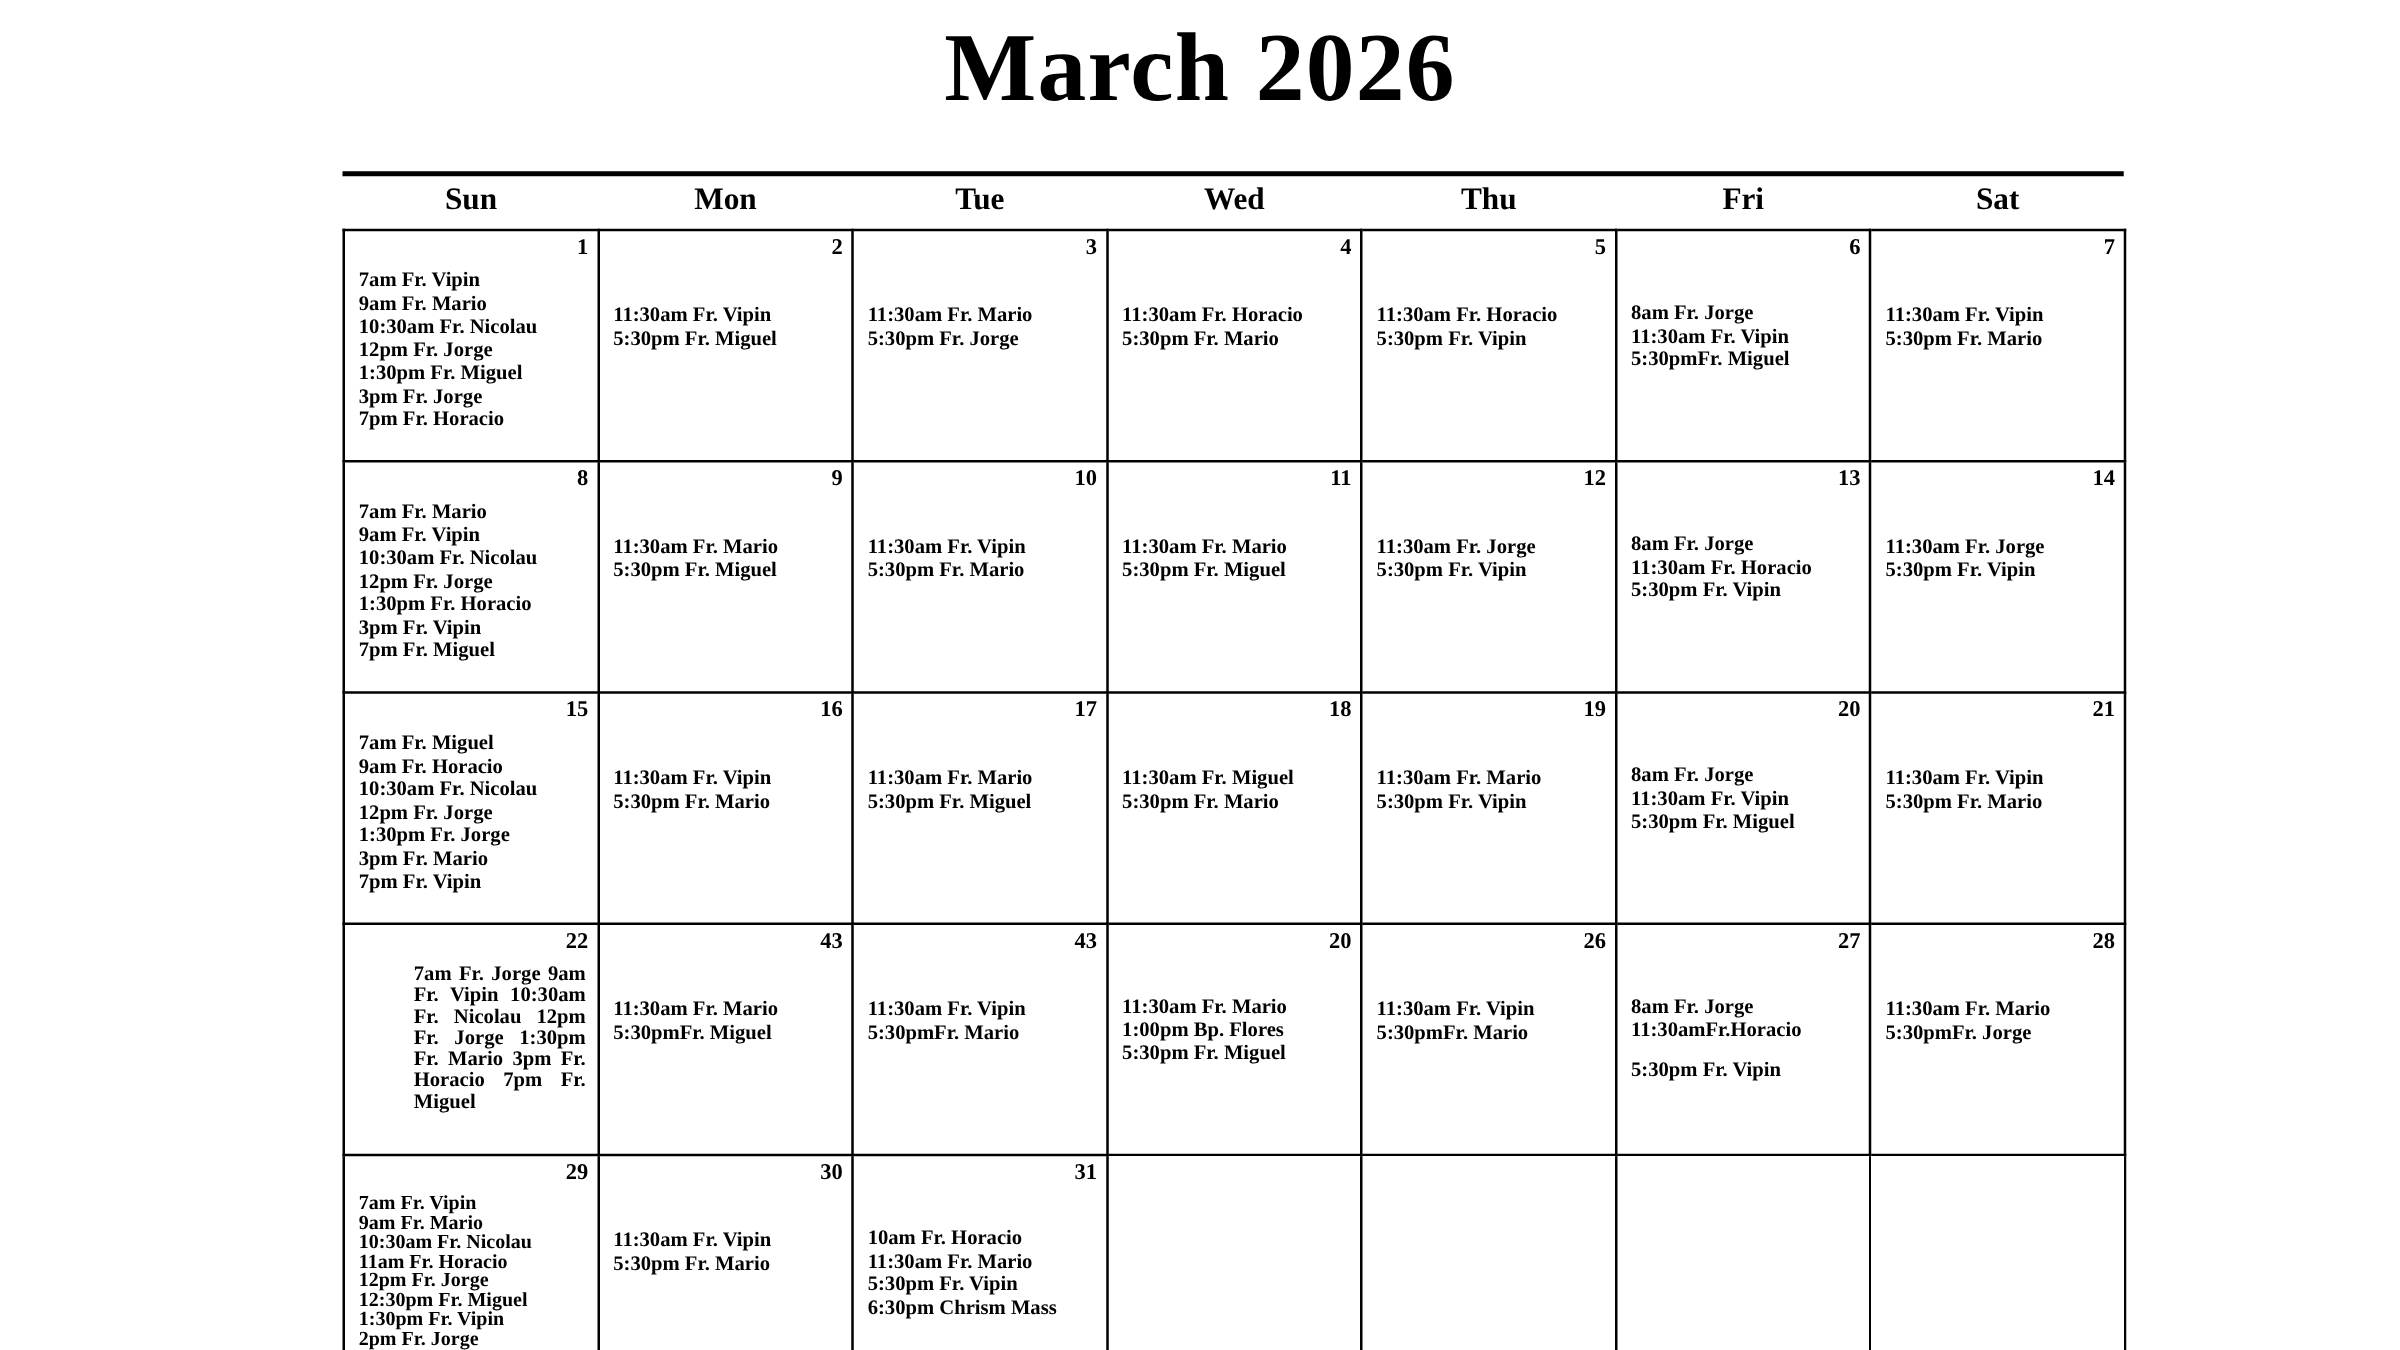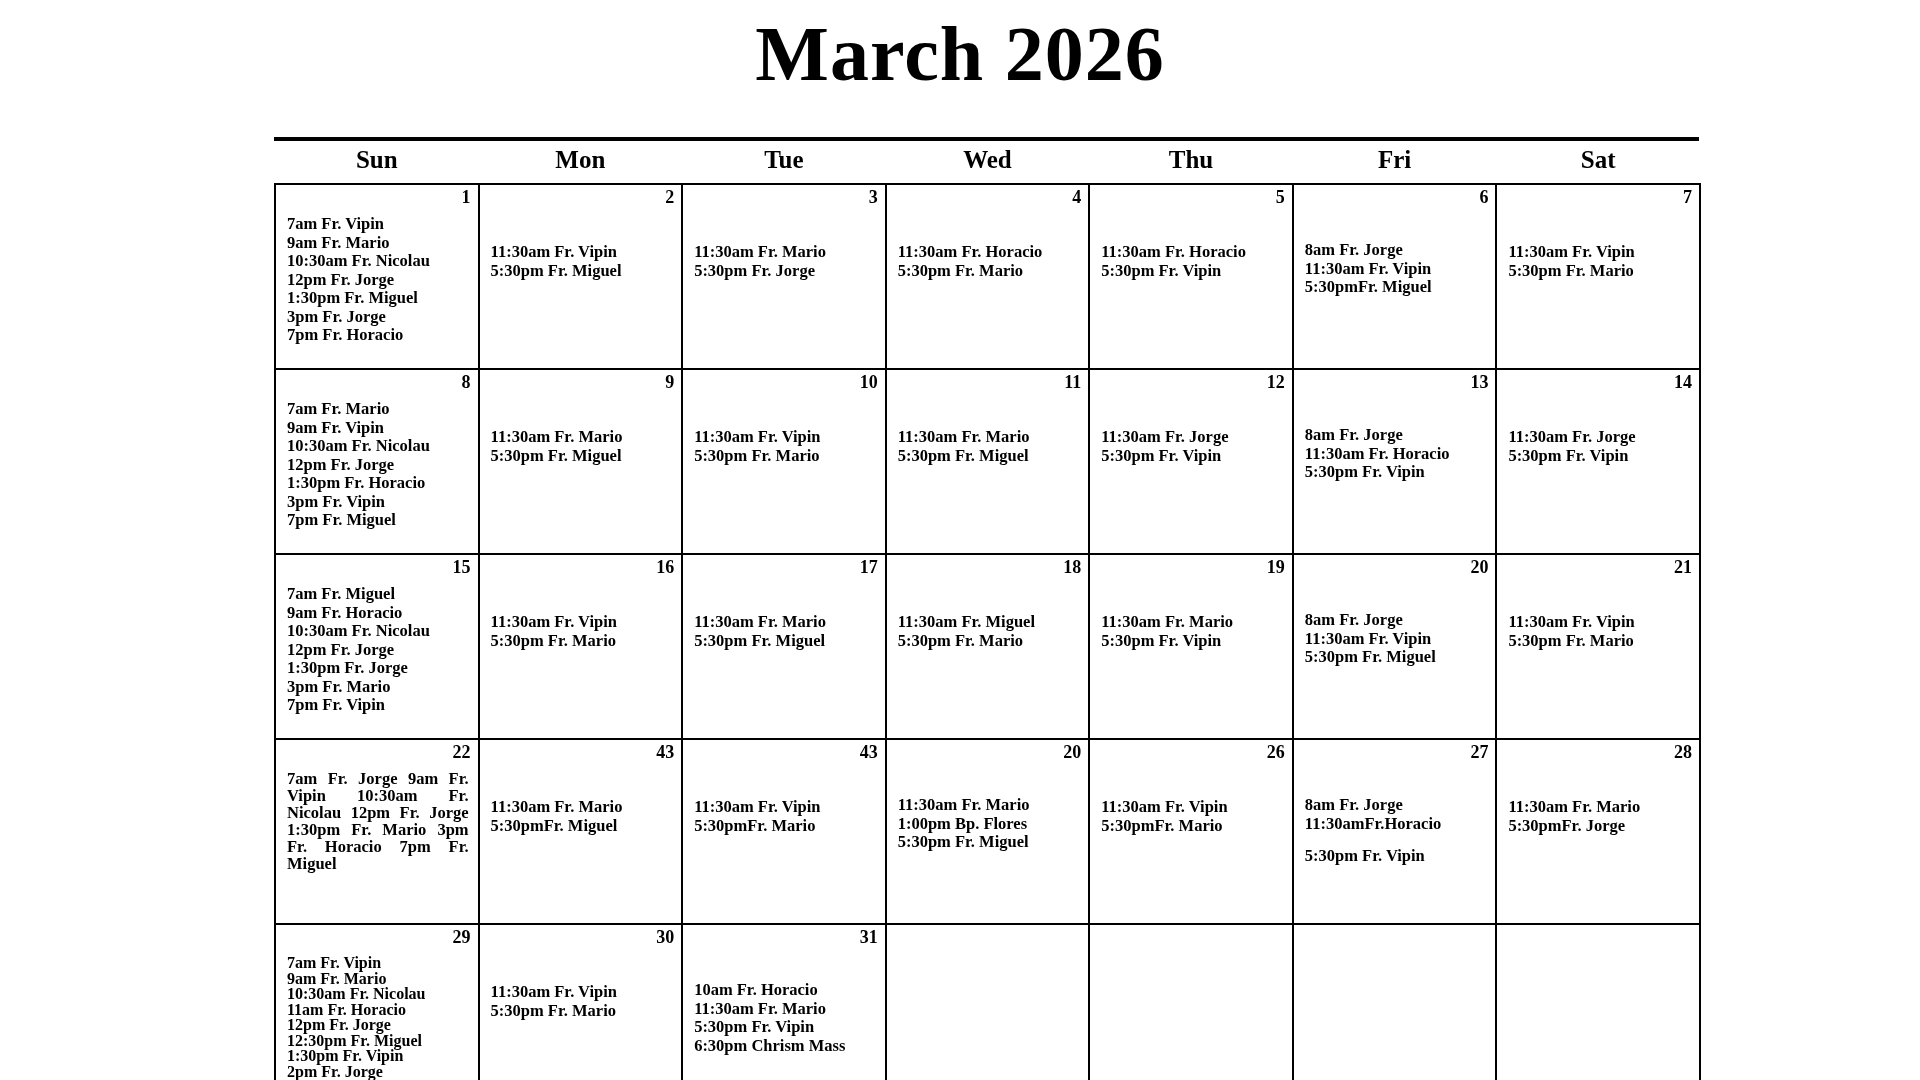--- a/index.html
+++ b/index.html
@@ -77,21 +77,21 @@
   .events {
     padding: 30px 9px 4px 11px;
     font-family: "Liberation Serif", serif;
     font-weight: bold;
     font-size: 16.5px;
     line-height: 18.5px;
   }
   .events .ev { display: block; }
   
   td.sun .events { padding-top: 30px; }
-  td.justify .events { text-align: justify; }
+  td.justify .events { text-align: justify; margin-left: 44px; }
   td.justify .events .ev { display: inline; }
   td.justify .events .ev:after { content: " "; }
   
   .events.mid { padding-top: 58px; }
   .events.mid3 { padding-top: 56px; }
   .events.tight { line-height: 17px; }
   .events.verytight { line-height: 15.5px; font-size: 16px; padding-top: 18px; }
   .events.gap .spacer { display: block; height: 14px; }
   td.empty { background: #ffffff; }
 </style>

